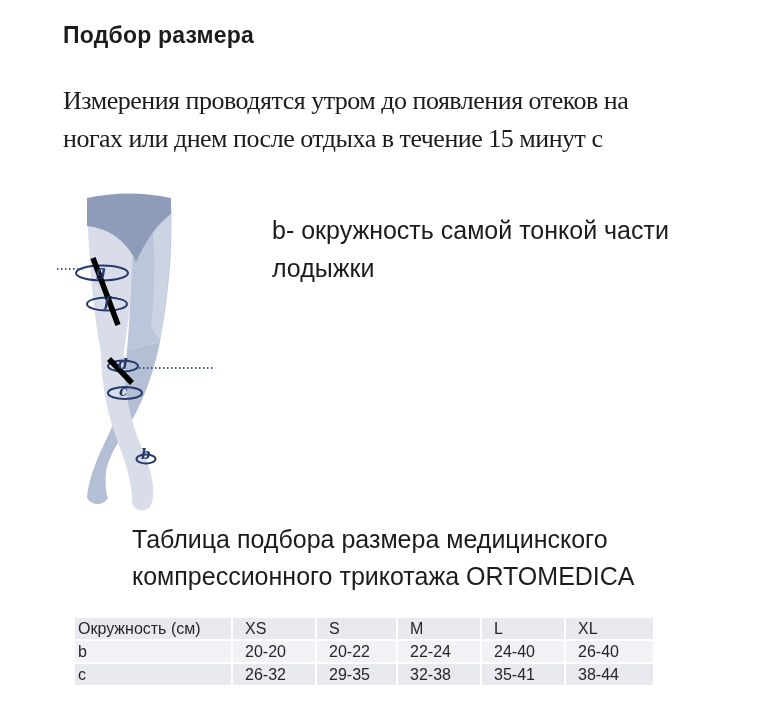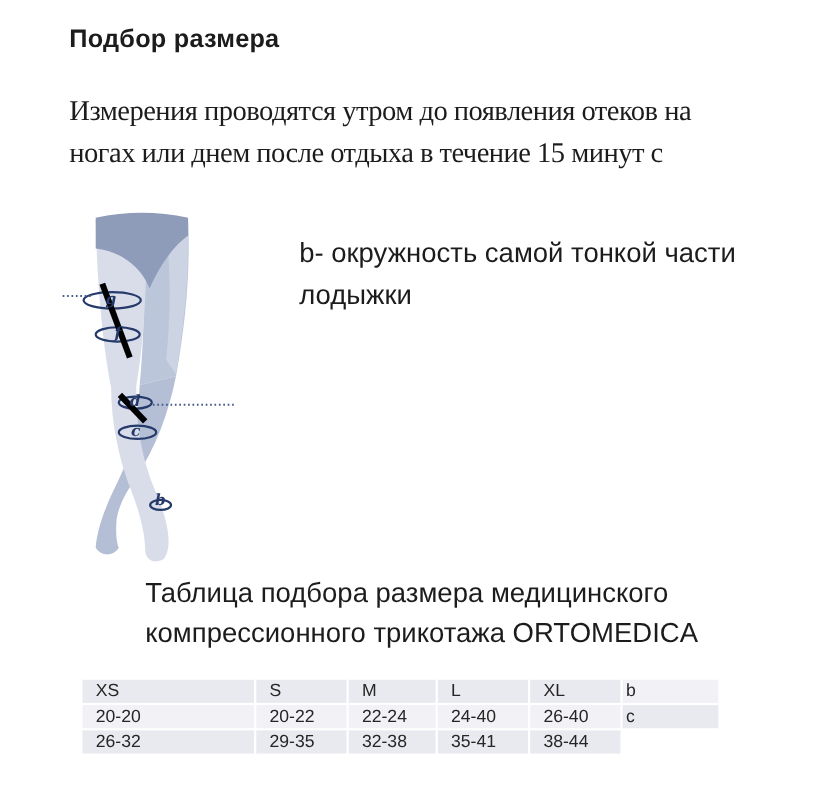--- a/index.html
+++ b/index.html
@@ -118,20 +118,21 @@
   </svg>
 
   <div class="notes">
     <div>b- окружность самой тонкой части лодыжки</div>
   </div>
 
   <div class="table-heading">Таблица подбора размера медицинского компрессионного трикотажа ORTOMEDICA</div>
 
   <div class="size-table">
 
+    <div class="cell first band-a">Окружность (см)</div>
     <div class="cell band-a">XS</div>
     <div class="cell band-a">S</div>
     <div class="cell band-a">M</div>
     <div class="cell band-a">L</div>
     <div class="cell band-a">XL</div>
 
     <div class="cell first band-b">b</div>
     <div class="cell band-b">20-20</div>
     <div class="cell band-b">20-22</div>
     <div class="cell band-b">22-24</div>

